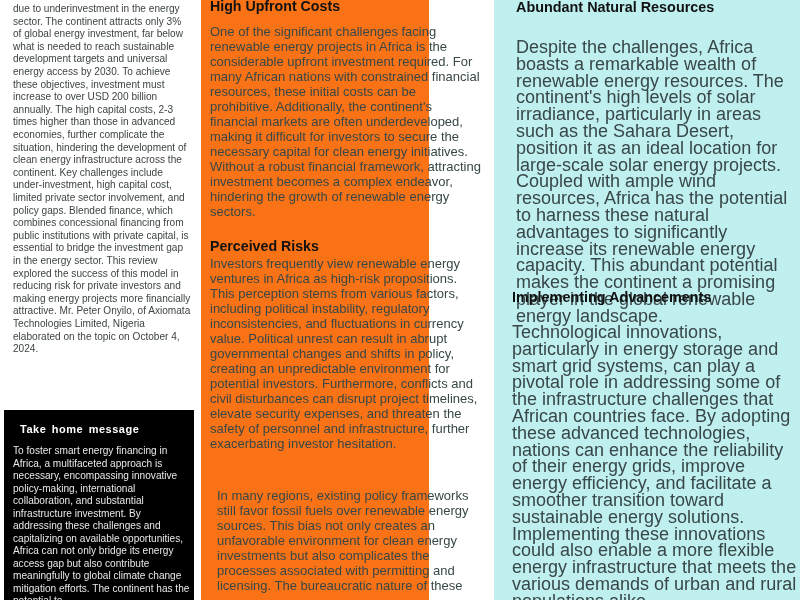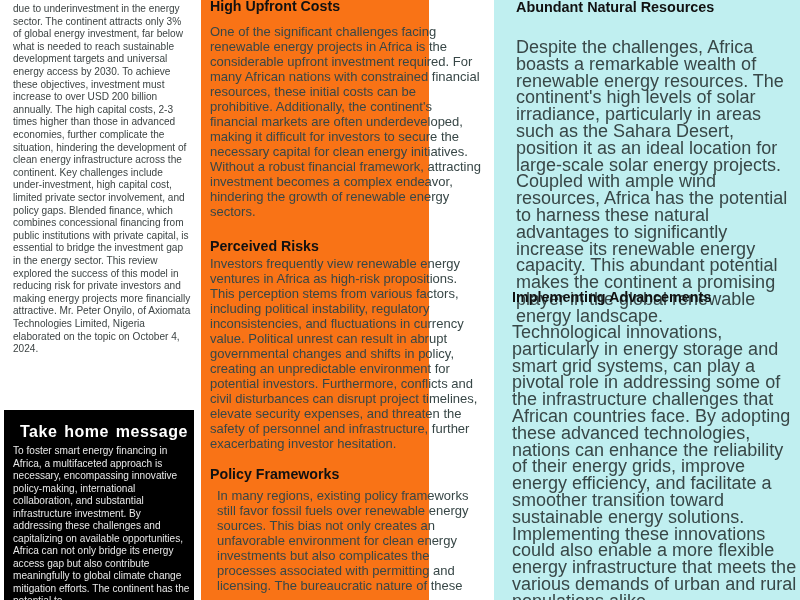--- a/index.html
+++ b/index.html
@@ -14,21 +14,21 @@
   }
   .intro {
     position:absolute; left:13px; top:-7px; width:178px;
     font-size:10.1px; line-height:12.6px; color:#3d4444;
   }
   .take-home {
     position:absolute; left:4px; top:410px; width:190px; height:200px; background:#000000;
   }
   .take-home h3 {
     margin:0; position:absolute; left:16px; top:13px;
-    font-size:16px; font-weight:bold; color:#ffffff; letter-spacing:0.5px; word-spacing:2px;
+    font-size:11px; font-weight:bold; color:#ffffff; letter-spacing:0.5px; word-spacing:2px;
   }
   .take-home p {
     margin:0; position:absolute; left:9px; top:35px; width:178px;
     font-size:10.1px; line-height:12.5px; color:#e8e8e8;
   }
   .col-mid {
     position:absolute; left:201px; top:0; width:228px; height:600px; background:#f97316;
   }
   .col-right {
     position:absolute; left:494px; top:0; width:306px; height:600px; background:#c0eff0;padding-left:28px;
@@ -53,21 +53,20 @@
   </div>
 </div>
 
 <div class="col-mid">
   <h2 style="left:9px; top:-2px;">High Upfront Costs</h2>
   <p class="body" style="left:9px; top:24px; width:272px;">One of the significant challenges facing renewable energy projects in Africa is the considerable upfront investment required. For many African nations with constrained financial resources, these initial costs can be prohibitive. Additionally, the continent's financial markets are often underdeveloped, making it difficult for investors to secure the necessary capital for clean energy initiatives. Without a robust financial framework, attracting investment becomes a complex endeavor, hindering the growth of renewable energy sectors.</p>
 
   <h2 style="left:9px; top:238px;">Perceived Risks</h2>
   <p class="body" style="left:9px; top:256px; width:274px;">Investors frequently view renewable energy ventures in Africa as high-risk propositions. This perception stems from various factors, including political instability, regulatory inconsistencies, and fluctuations in currency value. Political unrest can result in abrupt governmental changes and shifts in policy, creating an unpredictable environment for potential investors. Furthermore, conflicts and civil disturbances can disrupt project timelines, elevate security expenses, and threaten the safety of personnel and infrastructure, further exacerbating investor hesitation.</p>
 
-  <h2 style="left:9px; top:466px;">Policy Frameworks</h2>
   <p class="body" style="left:9px; top:488px; width:272px;margin-left:7px;">In many regions, existing policy frameworks still favor fossil fuels over renewable energy sources. This bias not only creates an unfavorable environment for clean energy investments but also complicates the processes associated with permitting and licensing. The bureaucratic nature of these</p>
 </div>
 
 <div class="col-right right">
   <h2 style="left:22px; top:-1px;">Abundant Natural Resources</h2>
   <p class="body" style="left:22px; top:39px; width:282px;">Despite the challenges, Africa boasts a remarkable wealth of renewable energy resources. The continent's high levels of solar irradiance, particularly in areas such as the Sahara Desert, position it as an ideal location for large-scale solar energy projects. Coupled with ample wind resources, Africa has the potential to harness these natural advantages to significantly increase its renewable energy capacity. This abundant potential makes the continent a promising player in the global renewable energy landscape.</p>
 
   <h2 style="left:18px; top:289px;">Implementing Advancements</h2>
   <p class="body" style="left:18px; top:324px; width:286px;">Technological innovations, particularly in energy storage and smart grid systems, can play a pivotal role in addressing some of the infrastructure challenges that African countries face. By adopting these advanced technologies, nations can enhance the reliability of their energy grids, improve energy efficiency, and facilitate a smoother transition toward sustainable energy solutions. Implementing these innovations could also enable a more flexible energy infrastructure that meets the various demands of urban and rural populations alike.</p>
 </div>

